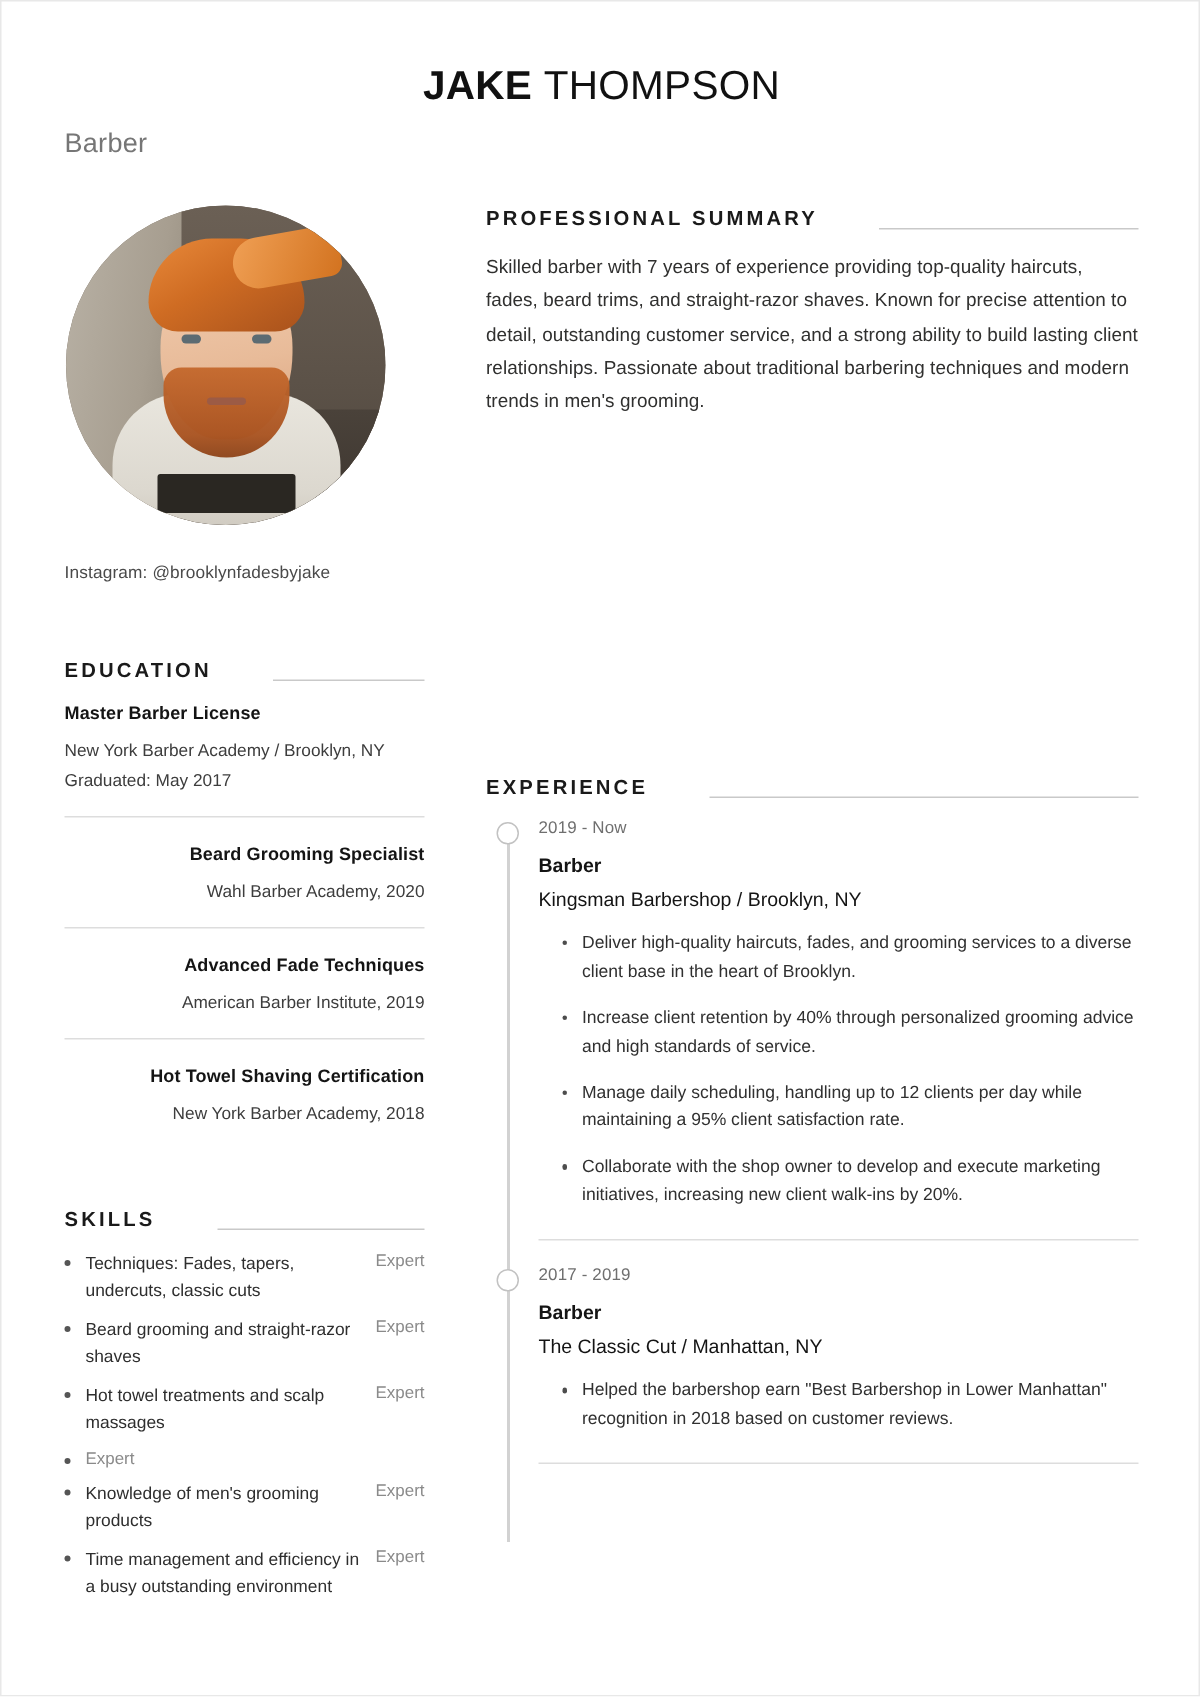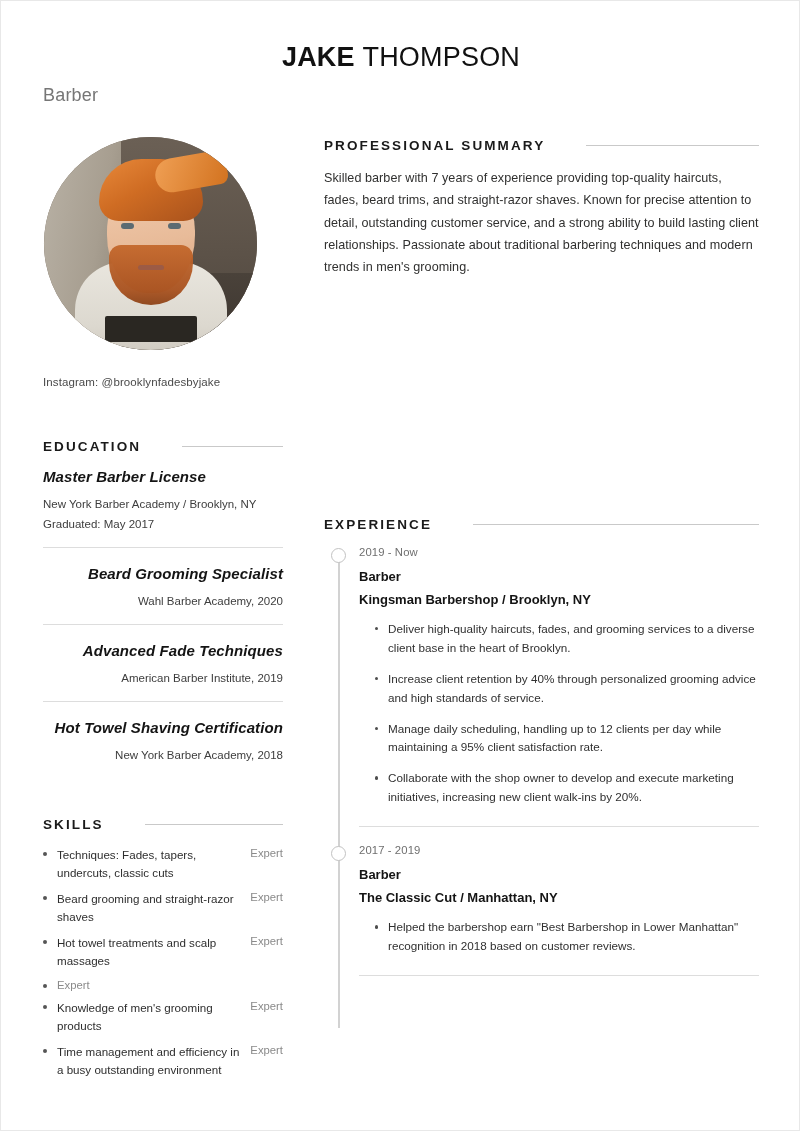--- a/index.html
+++ b/index.html
@@ -140,21 +140,21 @@
   .instagram {
     margin-top: 26px;
     font-size: 11.5px;
     color: #4a4a4a;
     letter-spacing: 0.1px;
   }
 
   
   .sec-head {
     display: flex;
-    align-items: center;
+    align-items: flex-end;
     margin-bottom: 14px;
     gap: 28px;
   }
   .sec-head .txt {
     font-size: 13.5px;
     font-weight: 700;
     letter-spacing: 2.1px;
     color: #1a1a1a;
     white-space: nowrap;
   }
@@ -176,26 +176,25 @@
 
   
   .edu-sec { margin-top: 51px; }
   .edu-item { padding: 0 0 13px 0; }
   .edu-item + .edu-item {
     border-top: 1px solid #dddddd;
     padding-top: 17px;
     text-align: right;
   }
   .edu-title {
-    font-size: 15px;
+    font-size: 12px;
     font-weight: 700;
     color: #141414;
     letter-spacing: 0.1px;
     margin-bottom: 9px;
-    font-style: italic;
   }
   .edu-line {
     font-size: 11.5px;
     line-height: 1.75;
     color: #3d3d3d;
   }
 
   
   .skills-sec { margin-top: 39px; }
   .skill-row {
@@ -270,21 +269,21 @@
     margin-bottom: 11px;
   }
   .exp-role {
     font-size: 13px;
     font-weight: 700;
     color: #141414;
     margin-bottom: 8px;
   }
   .exp-company {
     font-size: 13px;
-    font-weight: 700;
+    font-weight: 400;
     color: #141414;
     margin-bottom: 13px;
   }
   .exp-bullets { list-style: none; padding-left: 16px; }
   .exp-bullets li {
     position: relative;
     font-size: 11.7px;
     line-height: 1.62;
     color: #303030;
     margin-bottom: 12px;

